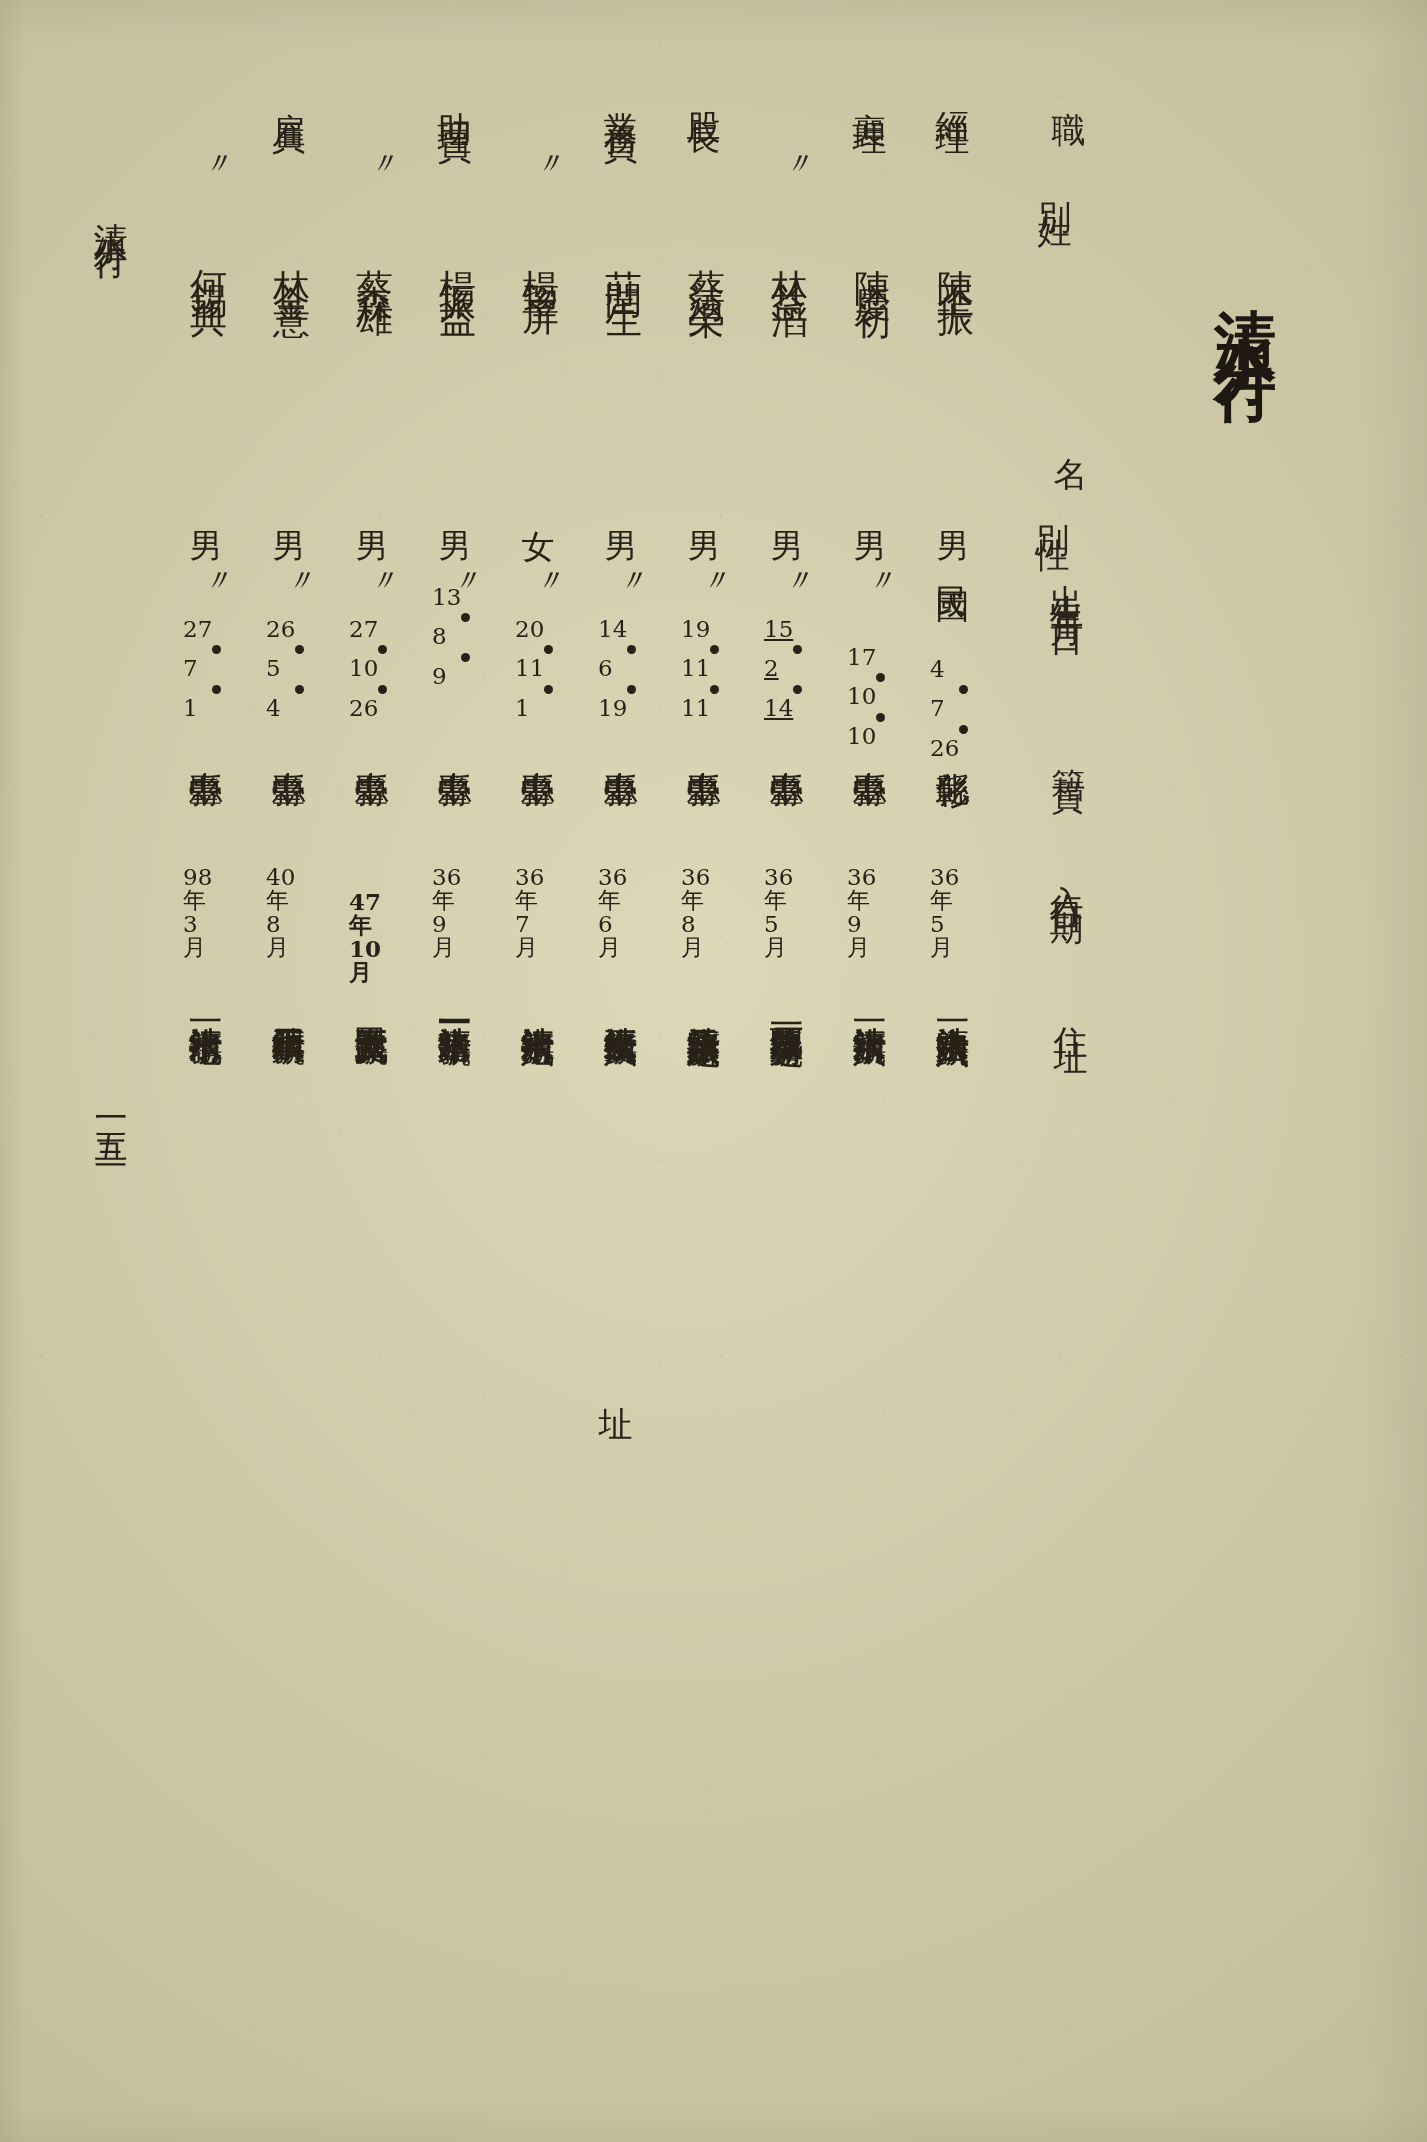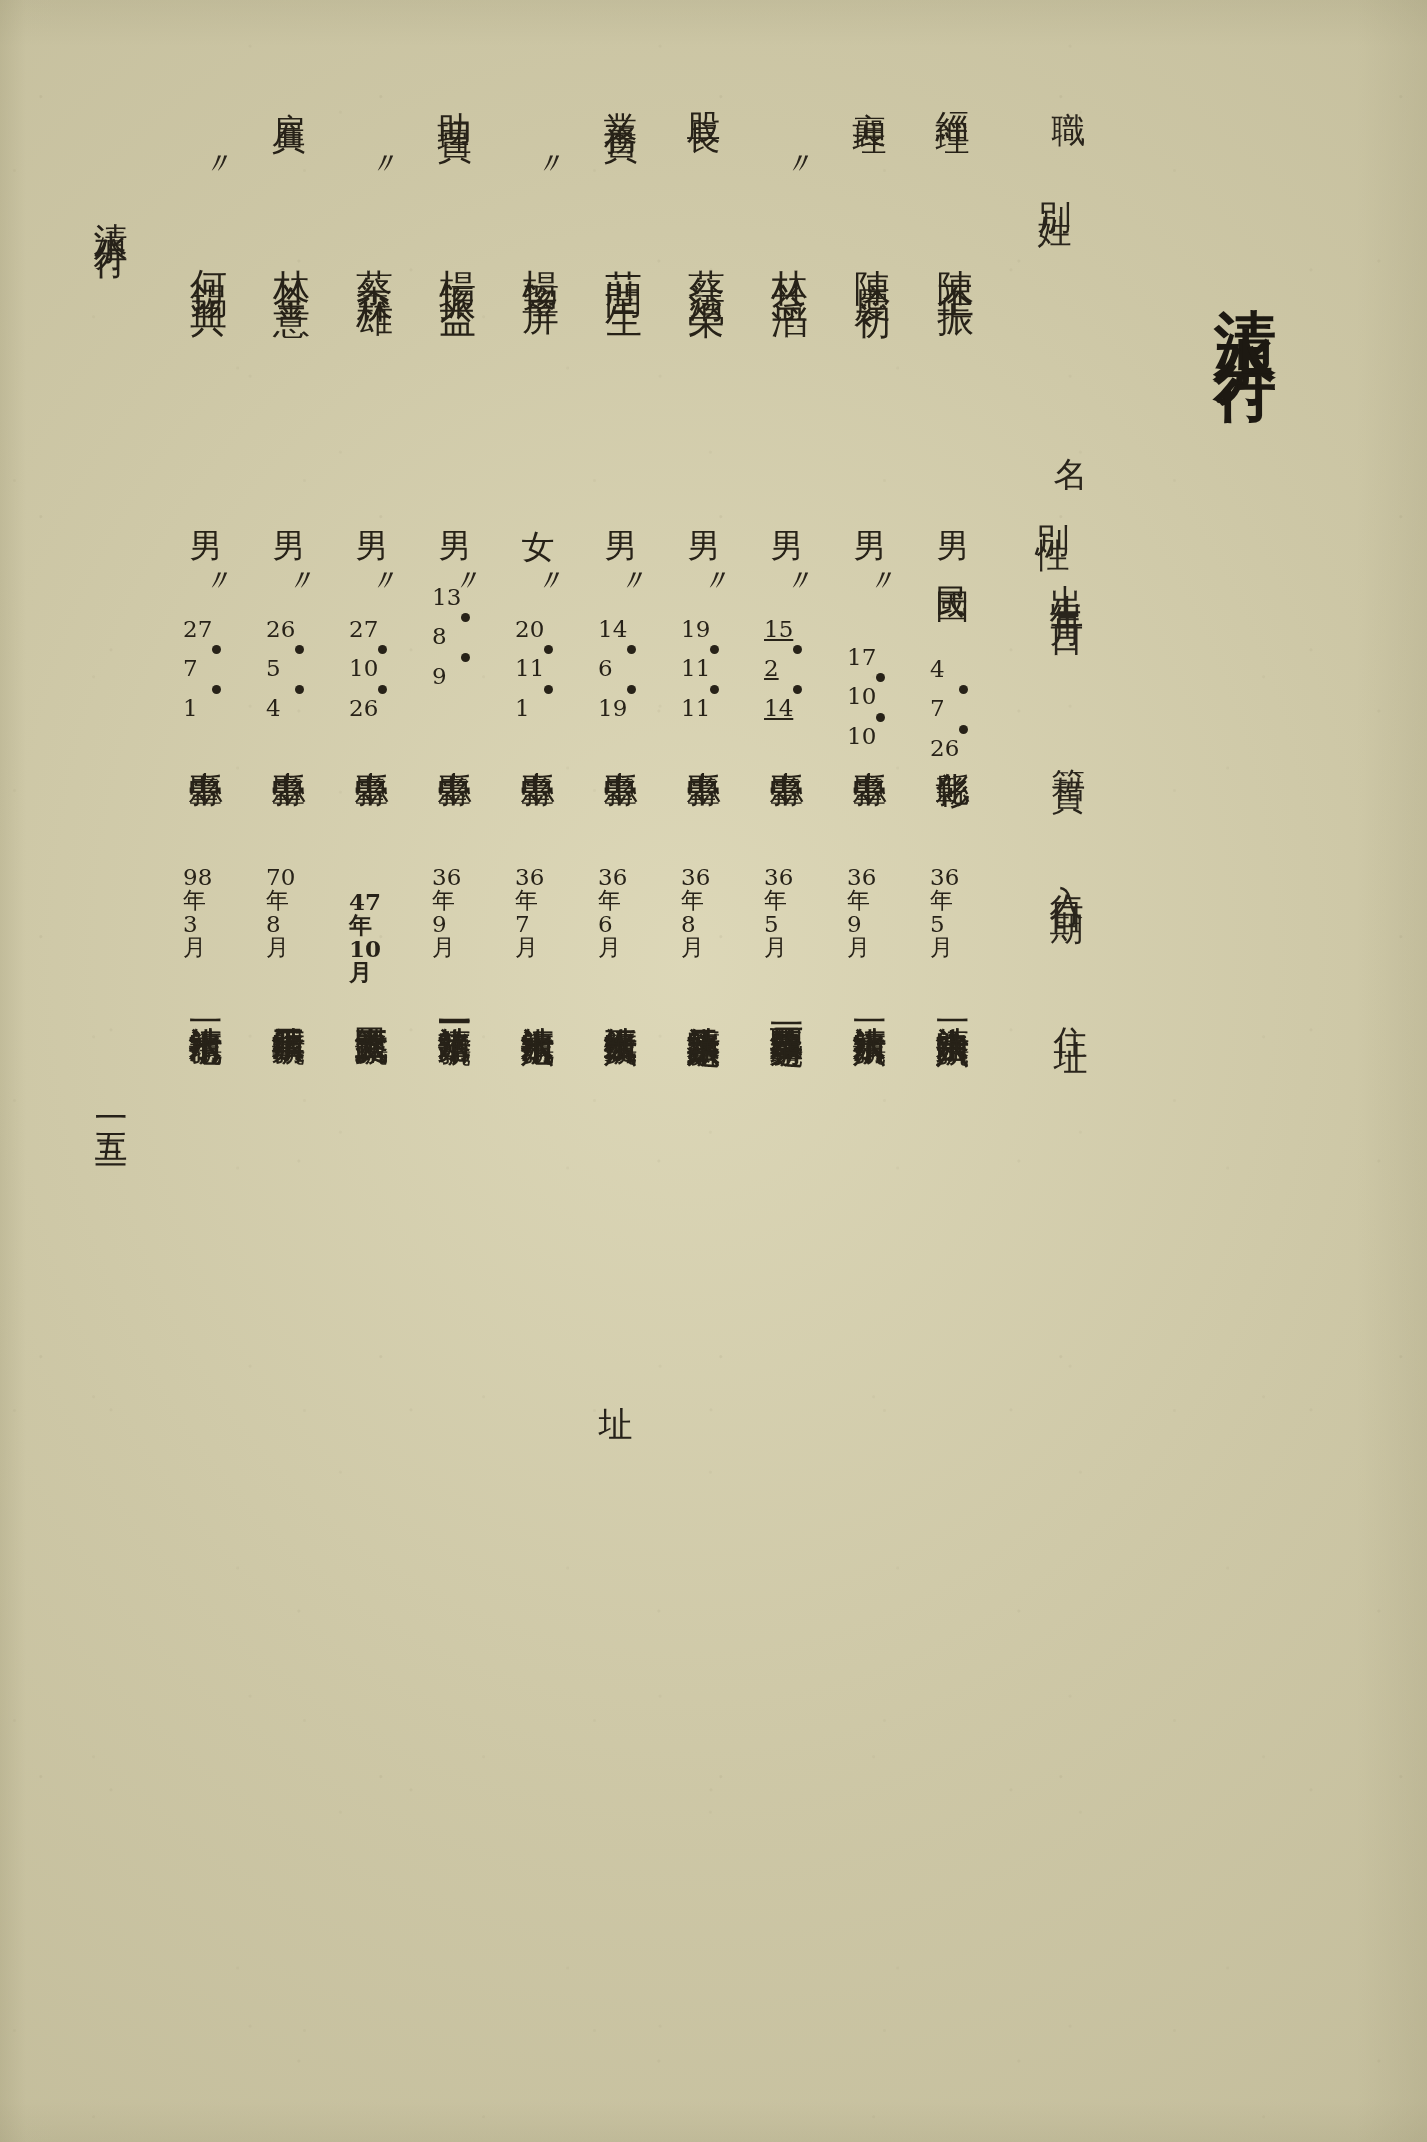--- a/index.html
+++ b/index.html
@@ -269,21 +269,21 @@
         <div class="cell" style="top: 1000px; font-size: 34px; letter-spacing: 0.02em;">大甲鎮文武路五三號</div>
       </div>
       <div class="rec" style="left: 266px;">
         <div class="cell" style="top: 85px; letter-spacing: 0.3em;">雇員</div>
         <div class="cell" style="top: 240px; font-size: 37px; letter-spacing: 0.42em;">林金意</div>
         <div class="cell" style="top: 505px; font-size: 33px;">男</div>
         <div class="cell ditto" style="top: 560px;"><span class="ditto-mark">〃</span></div>
         <div class="cell num" style="top: 612px;"><span>26</span><span class="dot"></span><span>5</span><span class="dot"></span><span>4</span></div>
         <div class="cell" style="top: 745px; font-size: 34px; letter-spacing: 0.02em;">臺中縣</div>
         <div class="cell num" style="top: 860px;">
-          <div>70</div>
+          <div>40</div>
           <div style="font-family:'DejaVu Serif',serif;">年</div>
           <div>8</div>
           <div style="font-family:'DejaVu Serif',serif;">月</div>
         </div>
         <div class="cell" style="top: 1000px; font-size: 34px; letter-spacing: 0.02em;">清水鎮中興街三二號</div>
       </div>
       <div class="rec" style="left: 183px;">
         <div class="cell ditto" style="top: 143px;"><span class="ditto-mark">〃</span></div>
         <div class="cell" style="top: 240px; font-size: 37px; letter-spacing: 0.42em;">何錫典</div>
         <div class="cell" style="top: 505px; font-size: 33px;">男</div>

